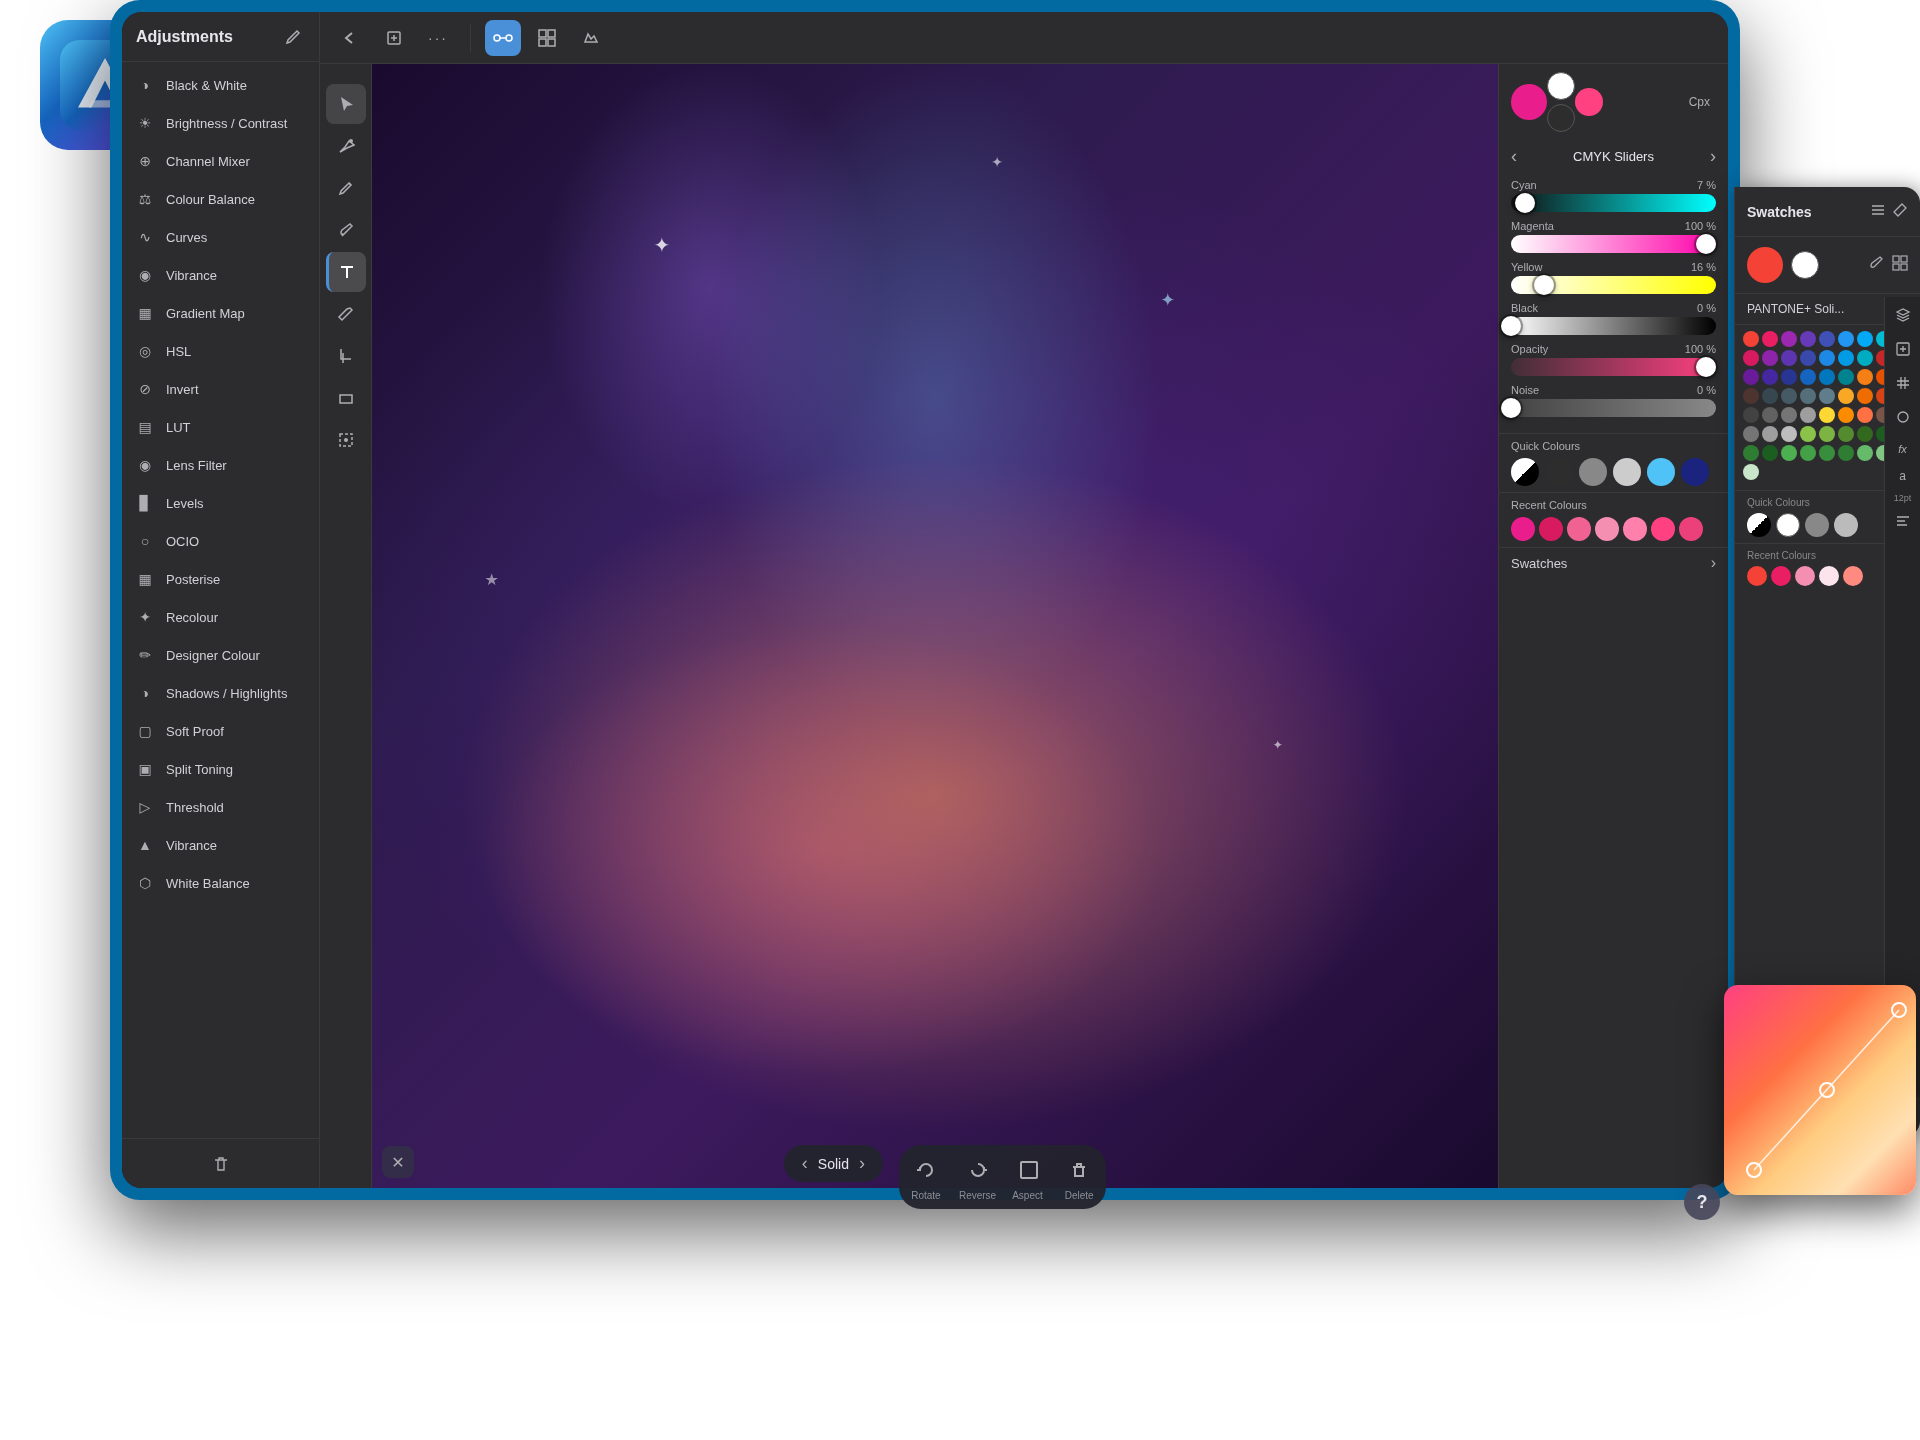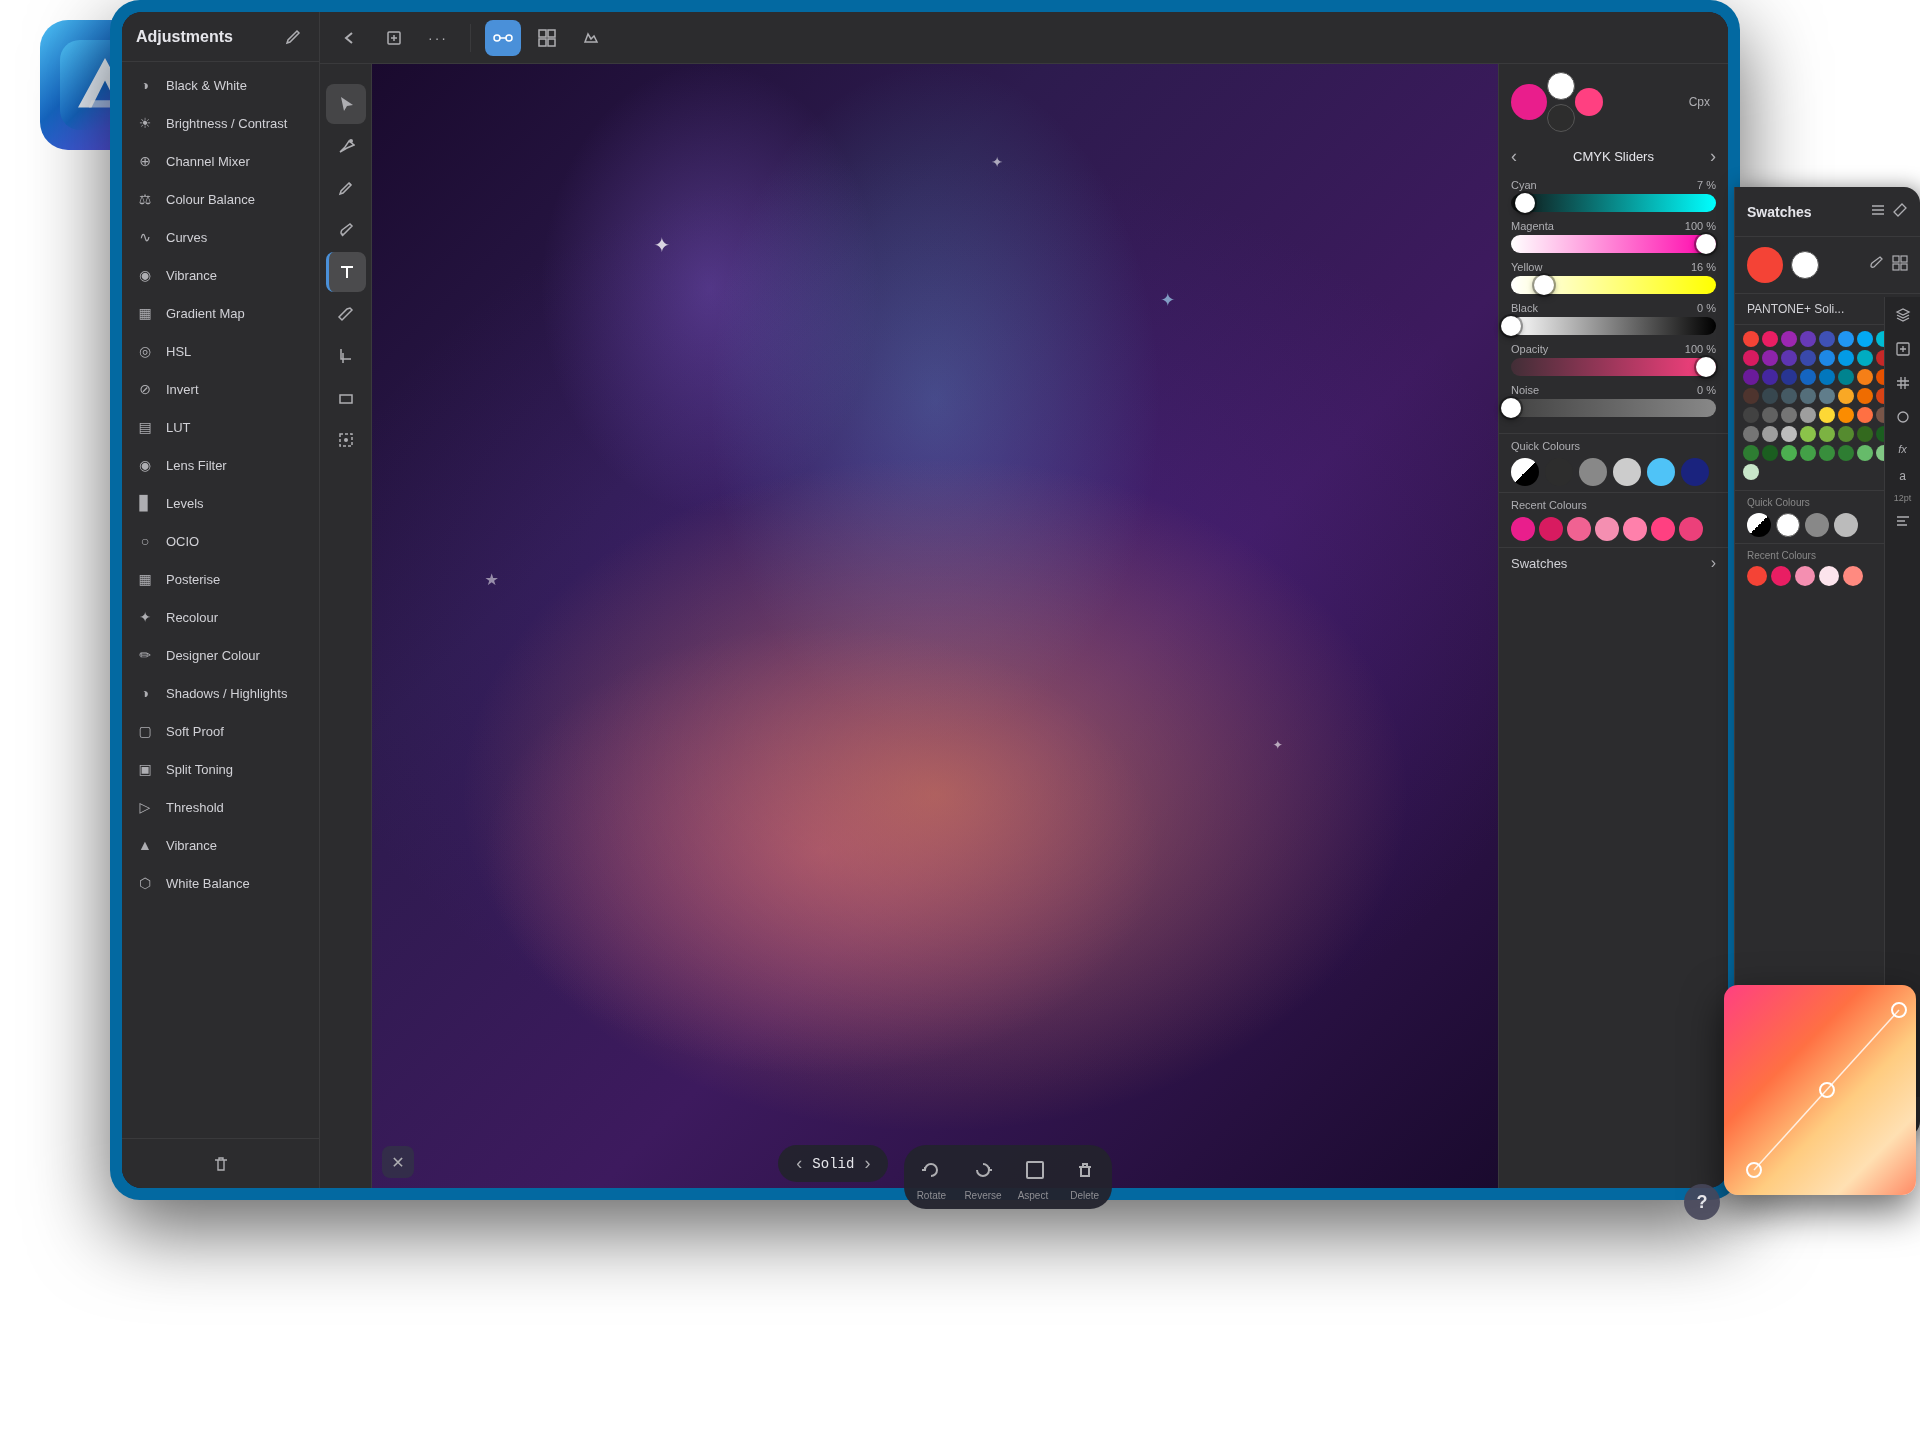--- a/index.html
+++ b/index.html
@@ -901,21 +901,21 @@
       <circle cx="103" cy="105" r="7" fill="none" stroke="white" stroke-width="2"></circle>
       <circle cx="30" cy="185" r="7" fill="none" stroke="white" stroke-width="2"></circle>
     </svg>
   </div>
 </div>
 
 <div style="position:absolute;bottom:215px;left:350px;right:380px;height:80px;display:flex;align-items:flex-start;justify-content:center;gap:16px;z-index:20;">
 
   <div style="display:flex;align-items:center;background:rgba(35,35,45,0.95);border-radius:22px;padding:8px 18px;gap:10px;">
     <span style="color:#aeaeb2;font-size:18px;cursor:pointer;">‹</span>
-    <span style="color:#e5e5ea;font-size:14px;font-weight:500;font-family:Liberation Mono, monospace;">Solid</span>
+    <span style="color:#e5e5ea;font-size:14px;font-weight:500;">Solid</span>
     <span style="color:#aeaeb2;font-size:18px;cursor:pointer;">›</span>
   </div>
 
   <div style="display:flex;background:rgba(35,35,45,0.95);border-radius:22px;padding:8px 10px;gap:16px;align-items:flex-start;">
 
     <div style="display:flex;flex-direction:column;align-items:center;gap:3px;cursor:pointer;">
       <div style="width:34px;height:34px;display:flex;align-items:center;justify-content:center;color:#aeaeb2;">
         <svg width="22" height="22" viewBox="0 0 22 22">
             <path d="M5 11a6 6 0 1 1 6 6" fill="none" stroke="#aeaeb2" stroke-width="2"></path>
             <path d="M5 8v3H2" fill="none" stroke="#aeaeb2" stroke-width="2"></path>

